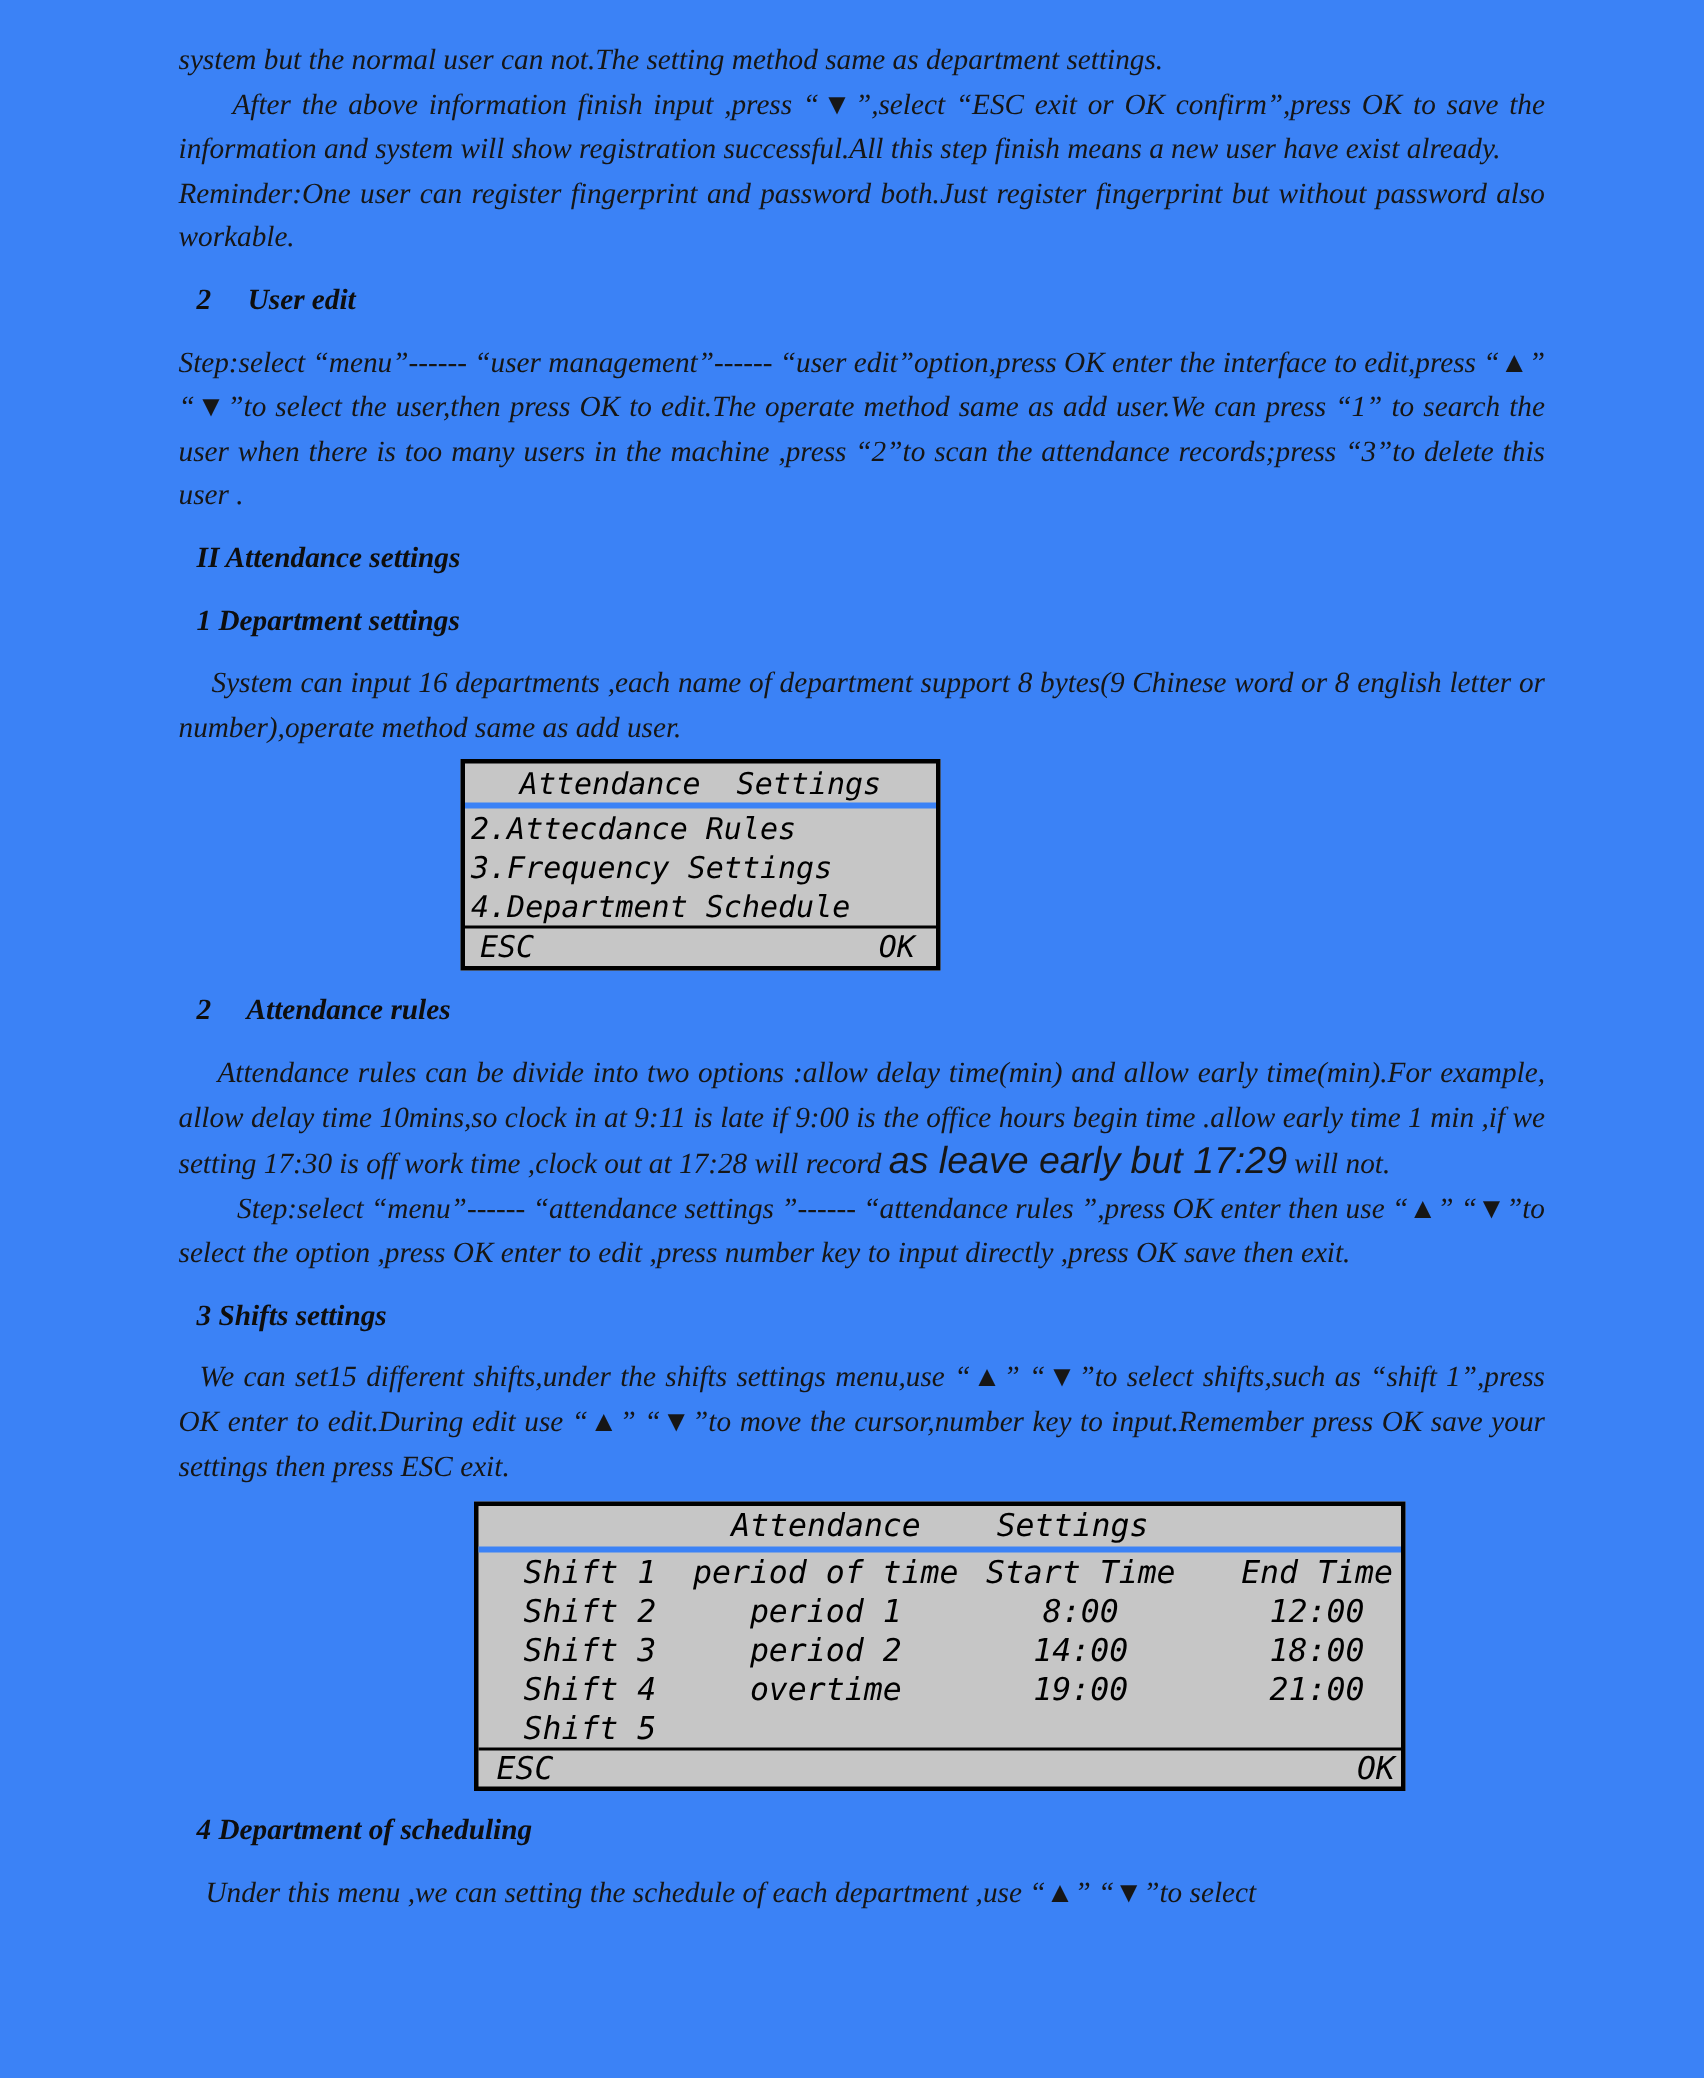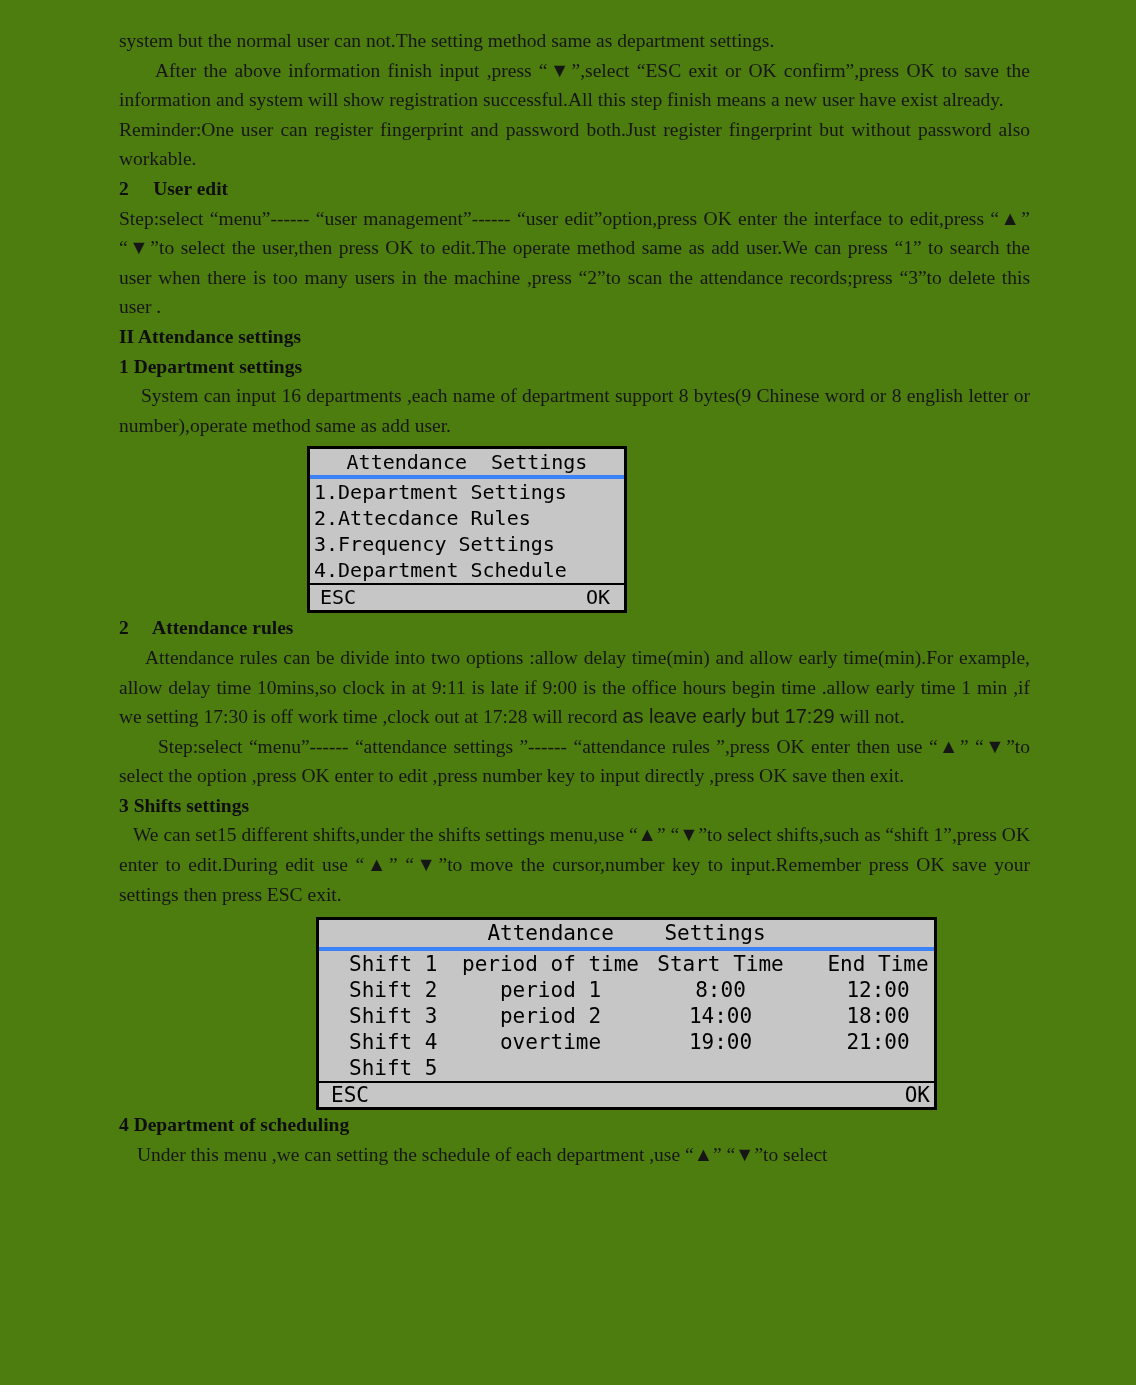--- a/index.html
+++ b/index.html
@@ -1,50 +1,51 @@
 <!DOCTYPE html>
 <html><head>
 <meta charset="utf-8">
 <style>
   html,body { margin:0; padding:0; background:#ffffff; }
   .page {
     position:relative;
     width:1136px; height:1385px;
-    background:#4d7c0f;
+    background:#3b82f6;
     overflow:hidden;
     font-family:"Liberation Serif", serif;
     color:#161616;
+    font-style:italic;
   }
   .content {
     position:absolute;
     left:119px; top:26px;
     width:911px;
   }
   p.body {
     margin:0;
     font-size:19.5px;
     line-height:29.6px;
     text-align:justify;
     color:#161616;
   }
   .indent-36 { text-indent:36px; }
   .indent-26 { text-indent:26px; }
   .indent-22 { text-indent:22px; }
   .indent-39 { text-indent:39px; }
   .indent-14 { text-indent:14px; }
   .indent-18 { text-indent:18px; }
   h3.heading {
-    margin:0;
+    margin:12px;
     font-size:19.5px;
     font-weight:bold;
     line-height:29.6px;
     white-space:pre;
     color:#0e0e0e;
   }
-  .sans-seg { font-family:"Liberation Sans", sans-serif; font-size:20px; }
+  .sans-seg { font-family:"Liberation Sans", sans-serif; font-size:25px; }
 
   
   .lcd {
     box-sizing:border-box;
     background:#c6c6c6;
     border:3px solid #000;
     color:#000;
     font-family:"DejaVu Sans Mono", monospace;
   }
   .lcd-title {
@@ -92,21 +93,20 @@
 
     <h3 class="heading">2     User edit</h3>
     <p class="body">Step:select “menu”------ “user management”------ “user edit”option,press OK enter the interface to edit,press “▲” “▼”to select the user,then press OK to edit.The operate method same as add user.We can press “1” to search the user when there is too many users in the machine ,press “2”to scan the attendance records;press “3”to delete this user .</p>
 
     <h3 class="heading gap-section">II Attendance settings</h3>
     <h3 class="heading">1 Department settings</h3>
     <p class="body indent-22">System can input 16 departments ,each name of department support 8 bytes(9 Chinese word or 8 english letter or number),operate method same as add user.</p>
 
     <div class="lcd lcd-menu">
       <div class="lcd-title">Attendance  Settings</div>
-      <div class="lcd-item">1.Department Settings</div>
       <div class="lcd-item">2.Attecdance Rules</div>
       <div class="lcd-item">3.Frequency Settings</div>
       <div class="lcd-item">4.Department Schedule</div>
       <div class="lcd-footer">
         <span>ESC</span>
         <span>OK</span>
       </div>
     </div>
 
     <h3 class="heading mt-23">2     Attendance rules</h3>

